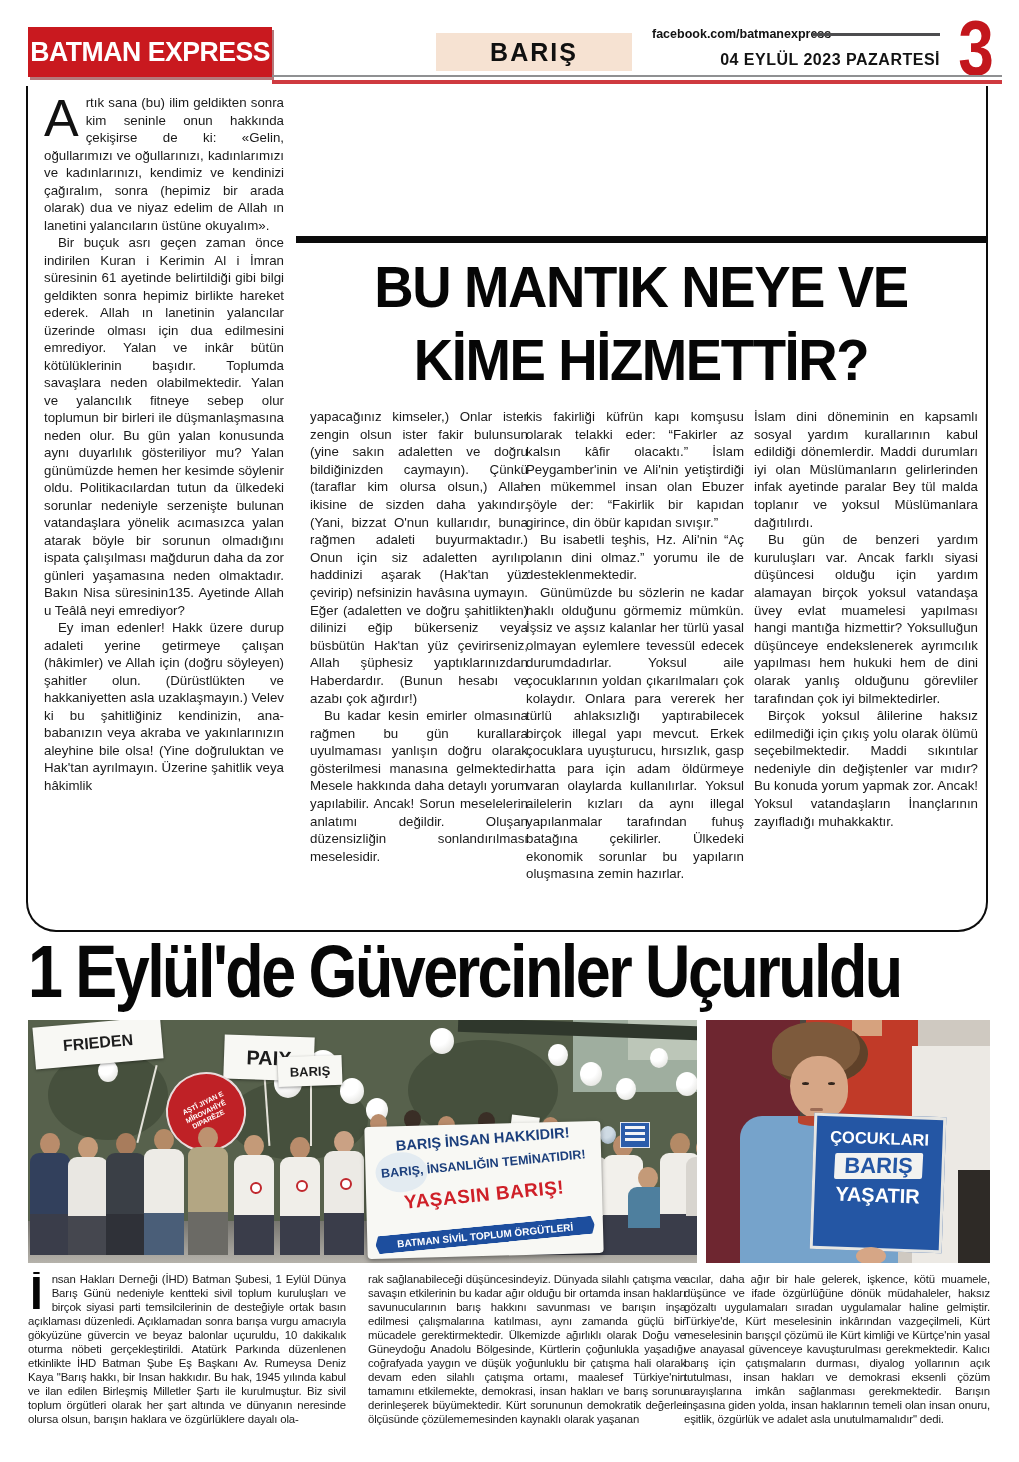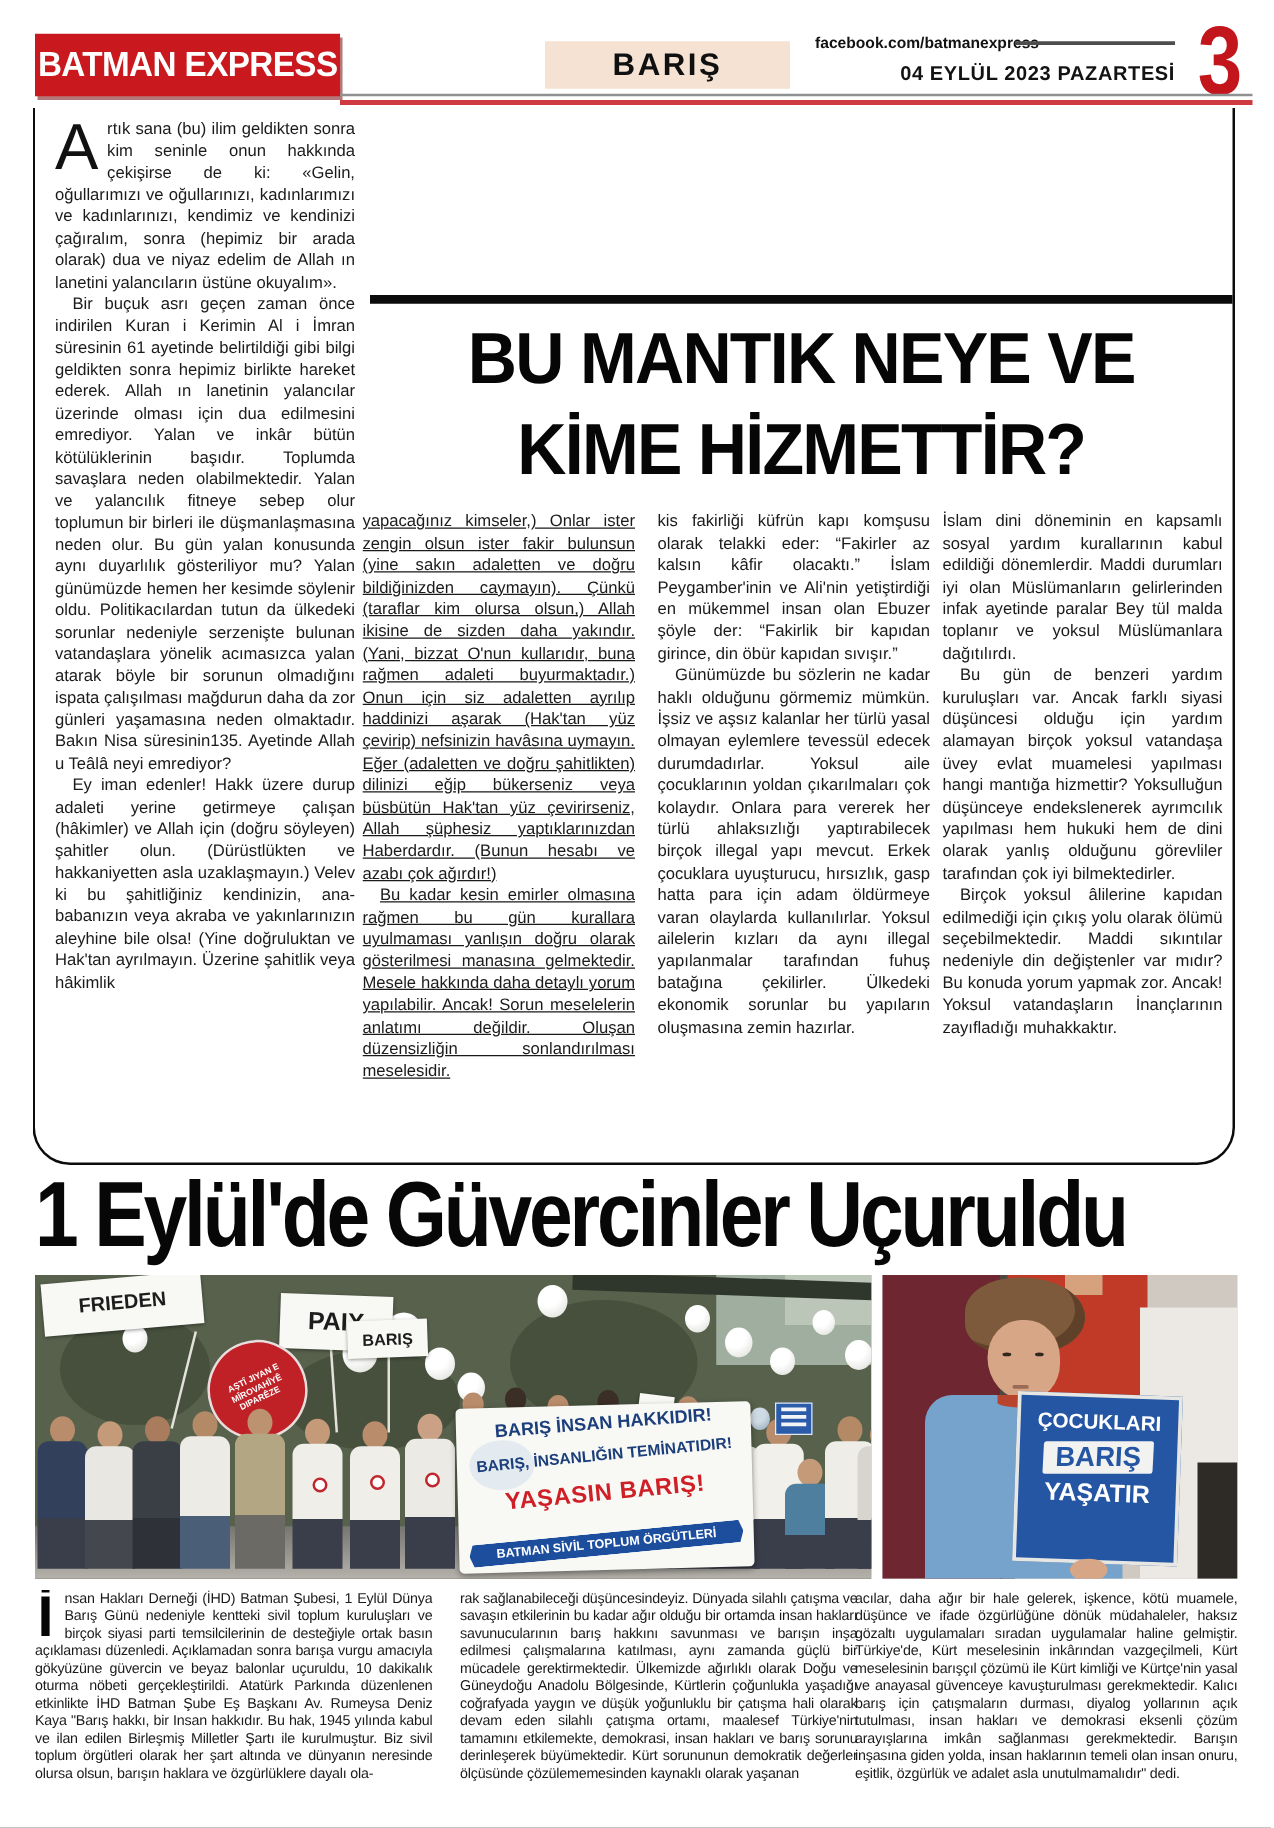--- a/index.html
+++ b/index.html
@@ -52,21 +52,21 @@
 
   .ophead { left:296px; top:250px; width:690px; text-align:center; }
   .ophead div { font-size:58px; line-height:73px; font-weight:700; letter-spacing:-1.5px;
     color:#060606; transform:scaleX(.94); }
 
   
   .txtcol { text-align:justify; overflow:hidden; color:#1a1a1a; }
   .txtcol p { text-indent:14px; }
   .txtcol p.np { text-indent:0; }
   .colL { left:44px;  top:94px;  width:240px; height:824px; font-size:13.3px; line-height:17.5px; }
-  .colA { left:290px; top:408px; width:218px; height:508px; font-size:13.3px; line-height:17.6px;text-decoration:underline; }
+  .colA { left:310px; top:408px; width:218px; height:508px; font-size:13.3px; line-height:17.6px; }
   .colB { left:526px; top:408px; width:218px; height:508px; font-size:13.3px; line-height:17.6px; }
   .colC { left:754px; top:408px; width:224px; height:508px; font-size:13.3px; line-height:17.6px; }
   .dc  { float:left; font-size:52px; line-height:42px; padding:3px 7px 0 0; font-weight:400; color:#111; }
   .dc2 { float:left; font-size:46px; line-height:38px; padding:2px 9px 0 2px; font-weight:700; color:#050505; }
 
   
   .newshead { left:28px; top:930px; white-space:nowrap; font-size:74px; line-height:84px;
     font-weight:700; letter-spacing:-3px; color:#070707;
     transform:scaleX(.85); transform-origin:left center; }
   .ncol { top:1272px; height:186px; font-size:11.4px; line-height:14px; letter-spacing:-.15px; }
@@ -176,26 +176,27 @@
     <p class="np"><span class="dc">A</span><span>rtık sana (bu) ilim geldikten sonra kim seninle onun hakkında çekişirse de ki: «Gelin, oğullarımızı ve oğullarınızı, kadınlarımızı ve kadınlarınızı, kendimiz ve kendinizi çağıralım, sonra (hepimiz bir arada olarak) dua ve niyaz edelim de Allah ın lanetini yalancıların üstüne okuyalım».</span></p>
     <p>Bir buçuk asrı geçen zaman önce indirilen Kuran i Kerimin Al i İmran süresinin 61 ayetinde belirtildiği gibi bilgi geldikten sonra hepimiz birlikte hareket ederek. Allah ın lanetinin yalancılar üzerinde olması için dua edilmesini emrediyor. Yalan ve inkâr bütün kötülüklerinin başıdır. Toplumda savaşlara neden olabilmektedir. Yalan ve yalancılık fitneye sebep olur toplumun bir birleri ile düşmanlaşmasına neden olur. Bu gün yalan konusunda aynı duyarlılık gösteriliyor mu? Yalan günümüzde hemen her kesimde söylenir oldu. Politikacılardan tutun da ülkedeki sorunlar nedeniyle serzenişte bulunan vatandaşlara yönelik acımasızca yalan atarak böyle bir sorunun olmadığını ispata çalışılması mağdurun daha da zor günleri yaşamasına neden olmaktadır. Bakın Nisa süresinin135. Ayetinde Allah u Teâlâ neyi emrediyor?</p>
     <p>Ey iman edenler! Hakk üzere durup adaleti yerine getirmeye çalışan (hâkimler) ve Allah için (doğru söyleyen) şahitler olun. (Dürüstlükten ve hakkaniyetten asla uzaklaşmayın.) Velev ki bu şahitliğiniz kendinizin, ana-babanızın veya akraba ve yakınlarınızın aleyhine bile olsa! (Yine doğruluktan ve Hak'tan ayrılmayın. Üzerine şahitlik veya hâkimlik</p>
   </div>
   <div class="abs txtcol colA">
     <p class="np">yapacağınız kimseler,) Onlar ister zengin olsun ister fakir bulunsun (yine sakın adaletten ve doğru bildiğinizden caymayın). Çünkü (taraflar kim olursa olsun,) Allah ikisine de sizden daha yakındır. (Yani, bizzat O'nun kullarıdır, buna rağmen adaleti buyurmaktadır.) Onun için siz adaletten ayrılıp haddinizi aşarak (Hak'tan yüz çevirip) nefsinizin havâsına uymayın. Eğer (adaletten ve doğru şahitlikten) dilinizi eğip bükerseniz veya büsbütün Hak'tan yüz çevirirseniz, Allah şüphesiz yaptıklarınızdan Haberdardır. (Bunun hesabı ve azabı çok ağırdır!)</p>
     <p>Bu kadar kesin emirler olmasına rağmen bu gün kurallara uyulmaması yanlışın doğru olarak gösterilmesi manasına gelmektedir. Mesele hakkında daha detaylı yorum yapılabilir. Ancak! Sorun meselelerin anlatımı değildir. Oluşan düzensizliğin sonlandırılması meselesidir.</p>
   </div>
   <div class="abs txtcol colB">
     <p class="np">kis fakirliği küfrün kapı komşusu olarak telakki eder: “Fakirler az kalsın kâfir olacaktı.” İslam Peygamber'inin ve Ali'nin yetiştirdiği en mükemmel insan olan Ebuzer şöyle der: “Fakirlik bir kapıdan girince, din öbür kapıdan sıvışır.”</p>
+    <p>Bu isabetli teşhis, Hz. Ali'nin “Aç olanın dini olmaz.” yorumu ile de desteklenmektedir.</p>
     <p>Günümüzde bu sözlerin ne kadar haklı olduğunu görmemiz mümkün. İşsiz ve aşsız kalanlar her türlü yasal olmayan eylemlere tevessül edecek durumdadırlar. Yoksul aile çocuklarının yoldan çıkarılmaları çok kolaydır. Onlara para vererek her türlü ahlaksızlığı yaptırabilecek birçok illegal yapı mevcut. Erkek çocuklara uyuşturucu, hırsızlık, gasp hatta para için adam öldürmeye varan olaylarda kullanılırlar. Yoksul ailelerin kızları da aynı illegal yapılanmalar tarafından fuhuş batağına çekilirler. Ülkedeki ekonomik sorunlar bu yapıların oluşmasına zemin hazırlar.</p>
   </div>
   <div class="abs txtcol colC">
     <p class="np">İslam dini döneminin en kapsamlı sosyal yardım kurallarının kabul edildiği dönemlerdir. Maddi durumları iyi olan Müslümanların gelirlerinden infak ayetinde paralar Bey tül malda toplanır ve yoksul Müslümanlara dağıtılırdı.</p>
     <p>Bu gün de benzeri yardım kuruluşları var. Ancak farklı siyasi düşüncesi olduğu için yardım alamayan birçok yoksul vatandaşa üvey evlat muamelesi yapılması hangi mantığa hizmettir? Yoksulluğun düşünceye endekslenerek ayrımcılık yapılması hem hukuki hem de dini olarak yanlış olduğunu görevliler tarafından çok iyi bilmektedirler.</p>
-    <p>Birçok yoksul âlilerine kapıdan edilmediği için çıkış yolu olarak ölümü seçebilmektedir. Maddi sıkıntılar nedeniyle din değiştenler var mıdır? Bu konuda yorum yapmak zor.  Ancak! Yoksul vatandaşların İnançlarının zayıfladığı muhakkaktır.</p>
+    <p>Birçok yoksul âlilerine haksız edilmediği için çıkış yolu olarak ölümü seçebilmektedir. Maddi sıkıntılar nedeniyle din değiştenler var mıdır? Bu konuda yorum yapmak zor.  Ancak! Yoksul vatandaşların İnançlarının zayıfladığı muhakkaktır.</p>
   </div>
 
   <div class="abs newshead">1 Eylül'de Güvercinler Uçuruldu</div>
 
   <div class="abs phL">
     <div class="blotch" style="left:20px;top:30px;width:120px;height:90px;"></div>
     <div class="blotch" style="left:200px;top:60px;width:140px;height:80px;"></div>
     <div class="blotch" style="left:380px;top:20px;width:150px;height:100px;"></div>
     <div class="lightpatch" style="left:545px;top:0;width:124px;height:72px;"></div>
     <div class="lightpatch" style="left:600px;top:0;width:69px;height:40px;background:#bcc6b8;"></div>

